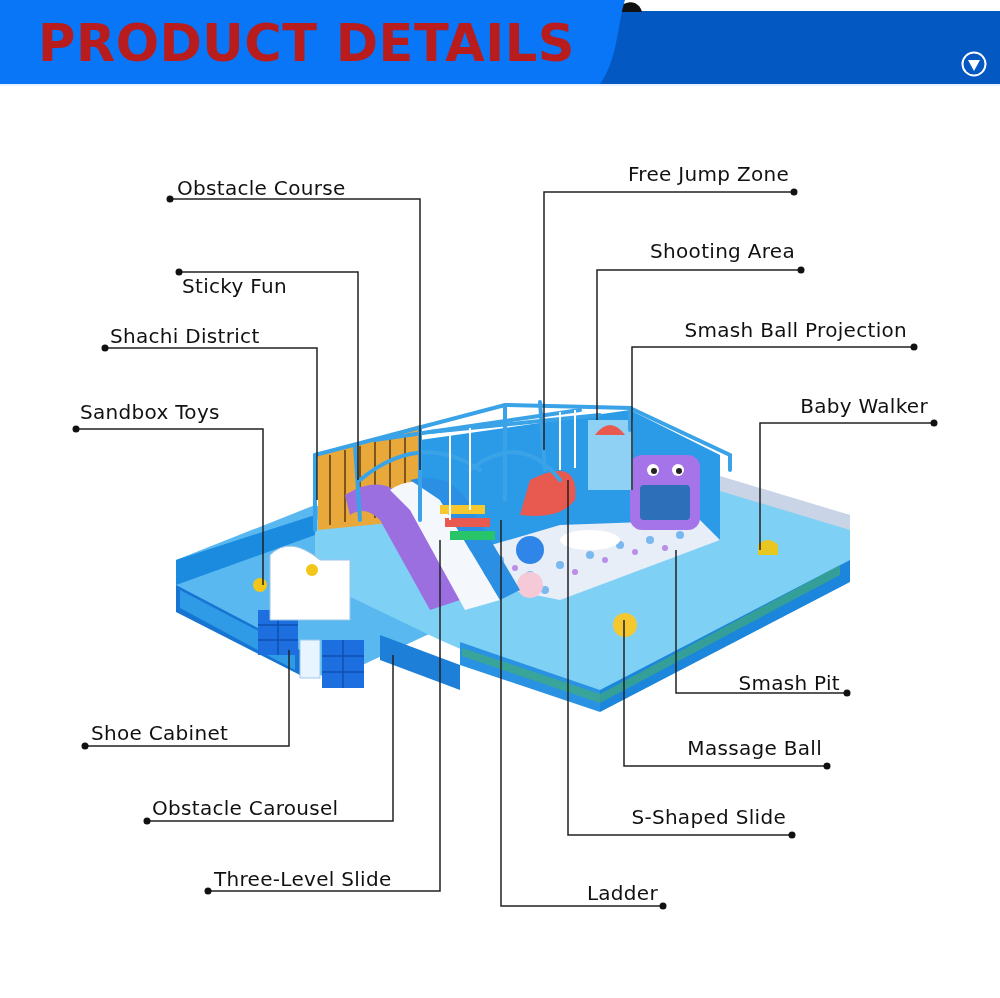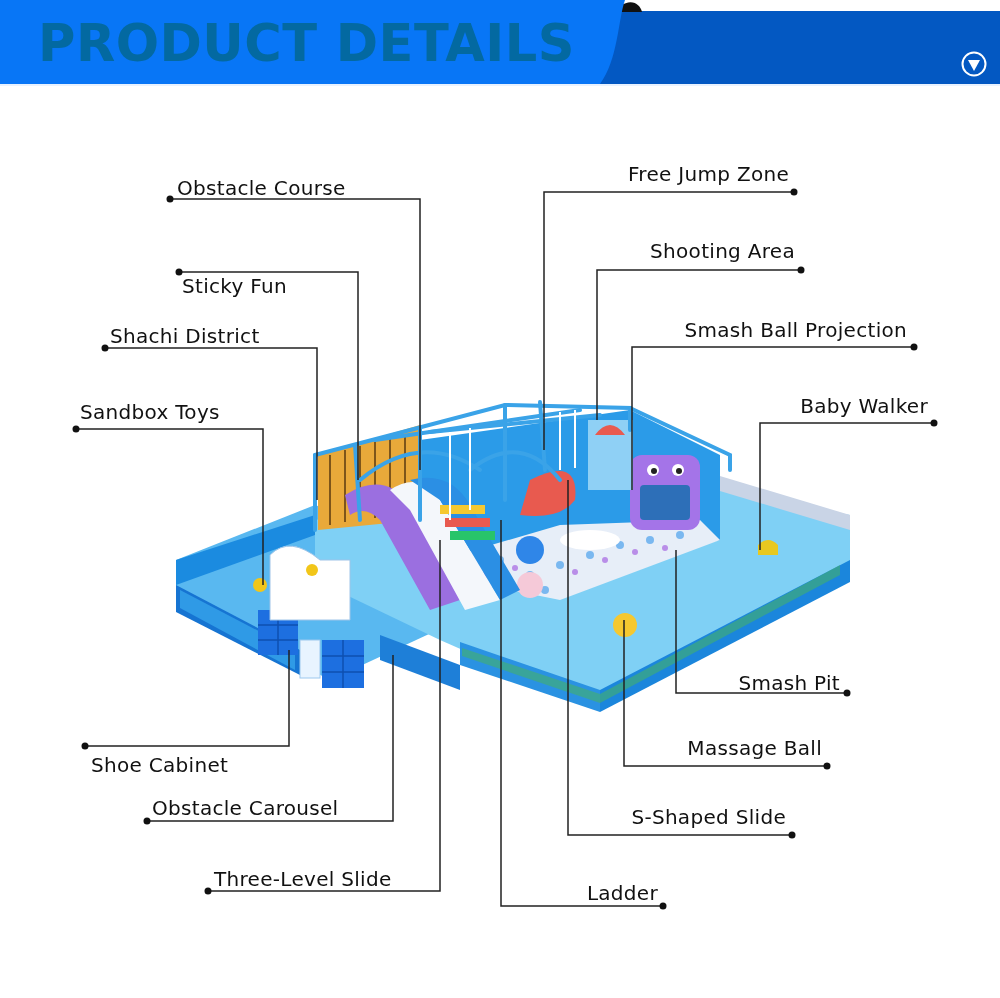--- a/index.html
+++ b/index.html
@@ -1,20 +1,20 @@
 <!DOCTYPE html>
 <html><head>
 <meta charset="utf-8">
 <style>
   html, body { margin:0; padding:0; }
   body { width:1000px; height:998px; background:#ffffff; position:relative; overflow:hidden;
          font-family:"Liberation Sans", sans-serif; }
   .header { position:absolute; left:0; top:0; width:1000px; height:86px; }
   .header svg { position:absolute; left:0; top:0; }
-  .title { position:absolute; left:38px; top:12px; color:#0369a1; font-family:"DejaVu Sans", sans-serif;
+  .title { position:absolute; left:38px; top:12px; color:#b91c1c; font-family:"DejaVu Sans", sans-serif;
            font-weight:bold; font-size:51px; letter-spacing:0.5px; line-height:64px; margin:0; }
   .down-btn { position:absolute; left:961px; top:51px; width:26px; height:26px; cursor:pointer; }
   .callouts { position:absolute; left:0; top:0; width:1000px; height:998px; pointer-events:none; }
   .label { position:absolute; font-family:"DejaVu Sans", sans-serif; font-size:20px; color:#111111;
            white-space:nowrap; line-height:22px; letter-spacing:0.3px; }
   .label.right { text-align:right; }
   .product { position:absolute; left:170px; top:385px; width:690px; height:330px; }
 </style>
 </head>
 <body>
@@ -183,21 +183,21 @@
       <circle cx="827" cy="766" r="3.5"></circle>
     <circle cx="792" cy="835" r="3.5"></circle>
       <circle cx="663" cy="906" r="3.5"></circle>
   </g>
 </svg>
 
 <div class="label" style="left:177px;top:177px;">Obstacle Course</div>
 <div class="label" style="left:182px;top:243px;margin-top:32px;">Sticky Fun</div>
 <div class="label" style="left:110px;top:325px;">Shachi District</div>
 <div class="label" style="left:80px;top:401px;">Sandbox Toys</div>
-<div class="label" style="left:91px;top:722px;margin-top:32px;">Shoe Cabinet</div>
+<div class="label" style="left:91px;top:722px;">Shoe Cabinet</div>
 <div class="label" style="left:152px;top:797px;">Obstacle Carousel</div>
 <div class="label" style="left:214px;top:868px;">Three-Level Slide</div>
 
 <div class="label right" style="right:211px;top:163px;">Free Jump Zone</div>
 <div class="label right" style="right:205px;top:240px;">Shooting Area</div>
 <div class="label right" style="right:93px;top:319px;">Smash Ball Projection</div>
 <div class="label right" style="right:72px;top:395px;">Baby Walker</div>
 <div class="label right" style="right:160px;top:672px;">Smash Pit</div>
 <div class="label right" style="right:178px;top:737px;">Massage Ball</div>
 <div class="label right" style="right:214px;top:806px;">S-Shaped Slide</div>

